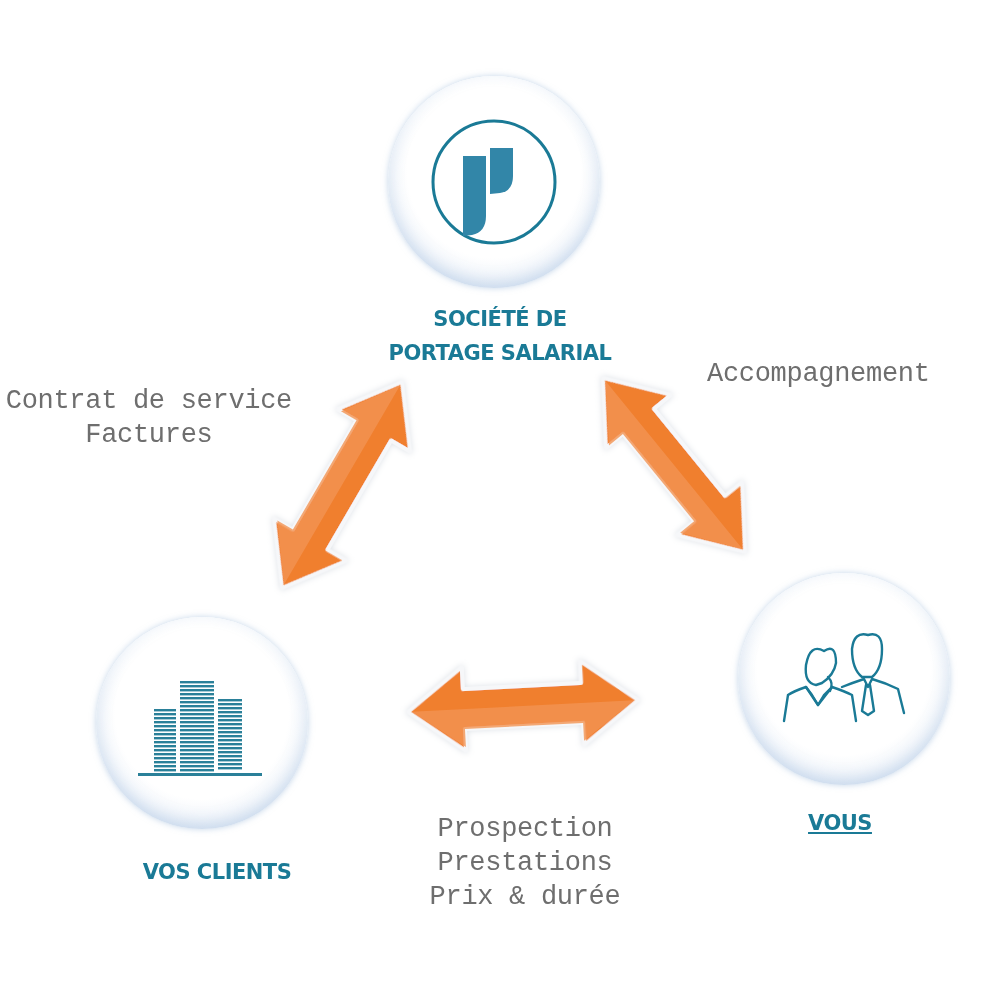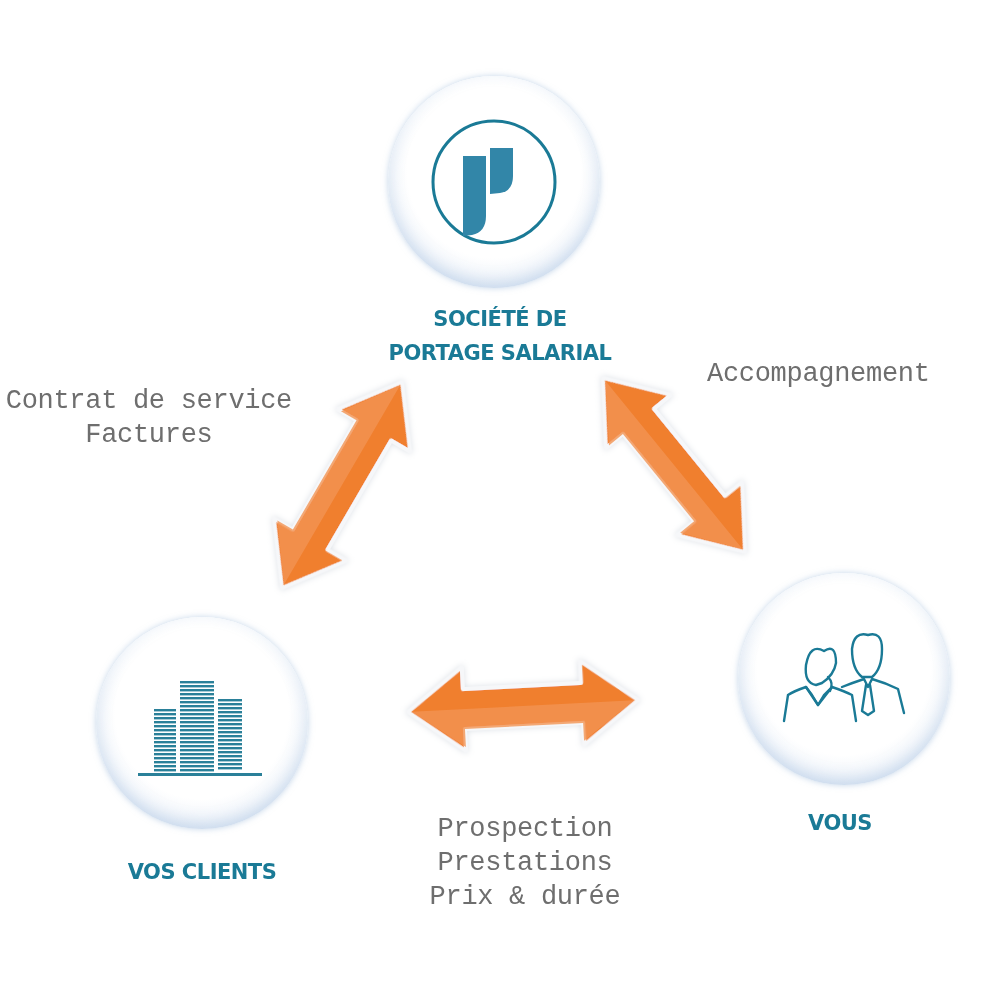--- a/index.html
+++ b/index.html
@@ -87,38 +87,38 @@
       <rect x="122" y="126" width="24" height="2.4" fill="#2a8099"></rect>
       <rect x="122" y="130" width="24" height="2.4" fill="#2a8099"></rect>
       <rect x="122" y="134" width="24" height="2.4" fill="#2a8099"></rect>
       <rect x="122" y="138" width="24" height="2.4" fill="#2a8099"></rect>
       <rect x="122" y="142" width="24" height="2.4" fill="#2a8099"></rect>
       <rect x="122" y="146" width="24" height="2.4" fill="#2a8099"></rect>
       <rect x="122" y="150" width="24" height="2.4" fill="#2a8099"></rect>
       <rect x="42" y="156" width="124" height="3" fill="#2a8099"></rect>
     </svg>
 </div>
-<div class="title" style="left:72px; top:855px; width:260px;">VOS CLIENTS</div>
+<div class="title" style="left:87px; top:855px; width:260px;">VOS CLIENTS</div>
 
 <div class="bubble" style="left:738px; top:573px; width:212px; height:212px;">
   <svg width="212" height="212">
     <g fill="none" stroke="#1a7a96" stroke-width="2.4" stroke-linecap="round" stroke-linejoin="round">
 
       <path d="M86 78 Q72 70 68 92 Q66 110 78 112 L84 110 Q96 102 98 90 Q98 70 86 78 Z"></path>
       <path d="M90 104 Q96 110 92 118"></path>
       <path d="M46 148 L50 122 Q56 118 68 114 L80 132 L94 114 Q106 118 114 122 L118 148"></path>
       <path d="M68 114 L74 122 L80 132 L86 122 L94 114"></path>
 
       <path d="M130 62 Q116 58 114 76 Q114 96 124 104 L134 104 Q144 96 144 76 Q144 58 130 62 Z"></path>
       <path d="M104 114 Q114 110 126 106 L130 114 L134 106 Q148 110 160 116 L166 140"></path>
       <path d="M128 112 L124 138 L130 142 L136 138 L132 112"></path>
     </g>
   </svg>
 </div>
-<div class="title" style="left:750px; top:806px; width:180px;">VOUS</div>
+<div class="title" style="left:750px; top:806px; width:180px;text-decoration:underline;">VOUS</div>
 
 <svg class="arrow" width="1000" height="1000" style="left:0; top:0;">
   <defs>
     <filter id="glow" x="-20%" y="-20%" width="140%" height="140%">
       <feDropShadow dx="0" dy="0" stdDeviation="3" flood-color="#d8dde3" flood-opacity="0.9"></feDropShadow>
     </filter>
   </defs>
   <g id="arrowgroup">
       <g transform="translate(402,382) rotate(120.22183826706265)">
         <polygon points="0,0 56,-42 56,-20 182.40302011509834,-20 182.40302011509834,-42 238.40302011509834,0 182.40302011509834,42 182.40302011509834,20 56,20 56,42" fill="#f07f2e" stroke="#f6f7f9" stroke-width="4" stroke-linejoin="round" filter="url(#glow)"></polygon>

